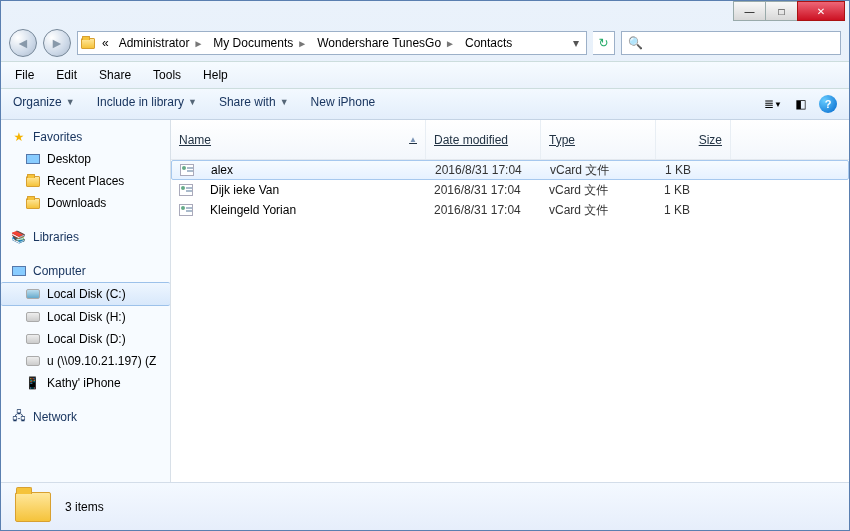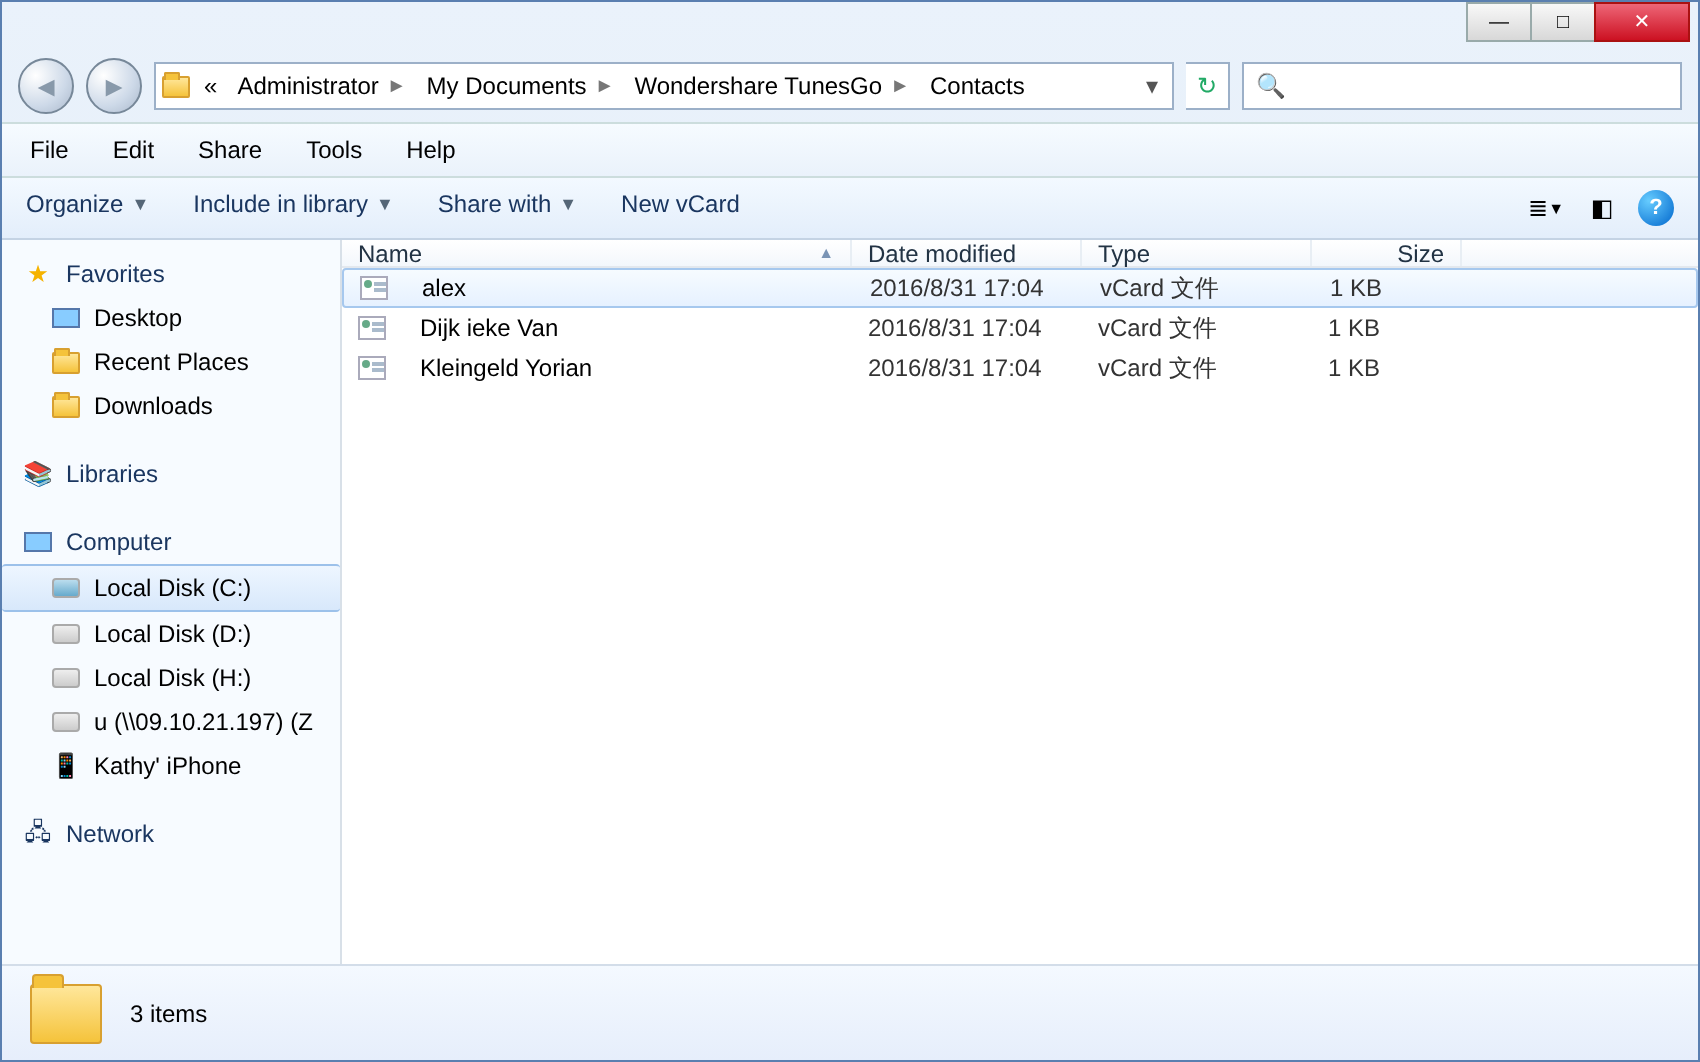--- a/index.html
+++ b/index.html
@@ -144,23 +144,24 @@
   .disk.c { background: linear-gradient(#bde,#6ac);}
   .folder-ico { width:14px;height:11px;background:linear-gradient(#ffe79b,#f5c33b);border:1px solid #d8a030;border-radius:1px;position:relative;}
   .folder-ico:before{content:"";position:absolute;top:-3px;left:0;width:6px;height:3px;background:#f5c33b;border:1px solid #d8a030;border-bottom:0;border-radius:1px 1px 0 0;}
   .monitor { width:14px;height:10px;border:1px solid #5577aa;background:#8cf;}
   
   .listview { flex:1; display:flex; flex-direction:column; }
   .columns {
     display:flex;
     border-bottom: 1px solid #e3e8ee;
     background: linear-gradient(#fff,#f3f7fc);
-    height: 14px;
+    height: 40px;
     align-items:center;
     color:#234;
+    text-decoration:underline;
   }
   .col { padding:0 8px; border-right:1px solid #e8eef4; height:100%; display:flex; align-items:center; gap:4px;}
   .col.name { width: 255px; }
   .col.date { width: 115px; }
   .col.type { width: 115px; }
   .col.size { width: 75px; justify-content:flex-end;}
   .sort-arrow { font-size:8px; color:#7a94b5; margin-left:auto;}
   .rows { flex:1; overflow:auto; }
   .row { display:flex; height:20px; align-items:center; }
   .row.selected {
@@ -245,21 +246,21 @@
         <span class="drop">▼</span>
       </span>
     <span class="tool">
         <span>Include in library</span>
         <span class="drop">▼</span>
       </span>
     <span class="tool">
         <span>Share with</span>
         <span class="drop">▼</span>
       </span>
-    <span class="tool">New vCard</span>
+    <span class="tool">New iPhone</span>
     <div class="toolbar-right">
       <span class="tool-icon">≣<span class="drop" style="font-size:8px">▼</span></span>
       <span class="tool-icon">◧</span>
       <span class="help-icon">?</span>
     </div>
   </div>
 
   <div class="body">
 
     <div class="sidebar">
@@ -303,27 +304,27 @@
         <div class="side-item selected">
             <span class="ico">
               <span class="disk c"></span>
             </span>
             <span>Local Disk (C:)</span>
           </div>
         <div class="side-item">
             <span class="ico">
               <span class="disk"></span>
             </span>
+            <span>Local Disk (H:)</span>
+          </div>
+        <div class="side-item">
+            <span class="ico">
+              <span class="disk"></span>
+            </span>
             <span>Local Disk (D:)</span>
-          </div>
-        <div class="side-item">
-            <span class="ico">
-              <span class="disk"></span>
-            </span>
-            <span>Local Disk (H:)</span>
           </div>
         <div class="side-item">
             <span class="ico">
               <span class="disk"></span>
             </span>
             <span>u (\\09.10.21.197) (Z</span>
           </div>
         <div class="side-item">
             <span class="ico">📱</span>
             <span>Kathy' iPhone</span>

